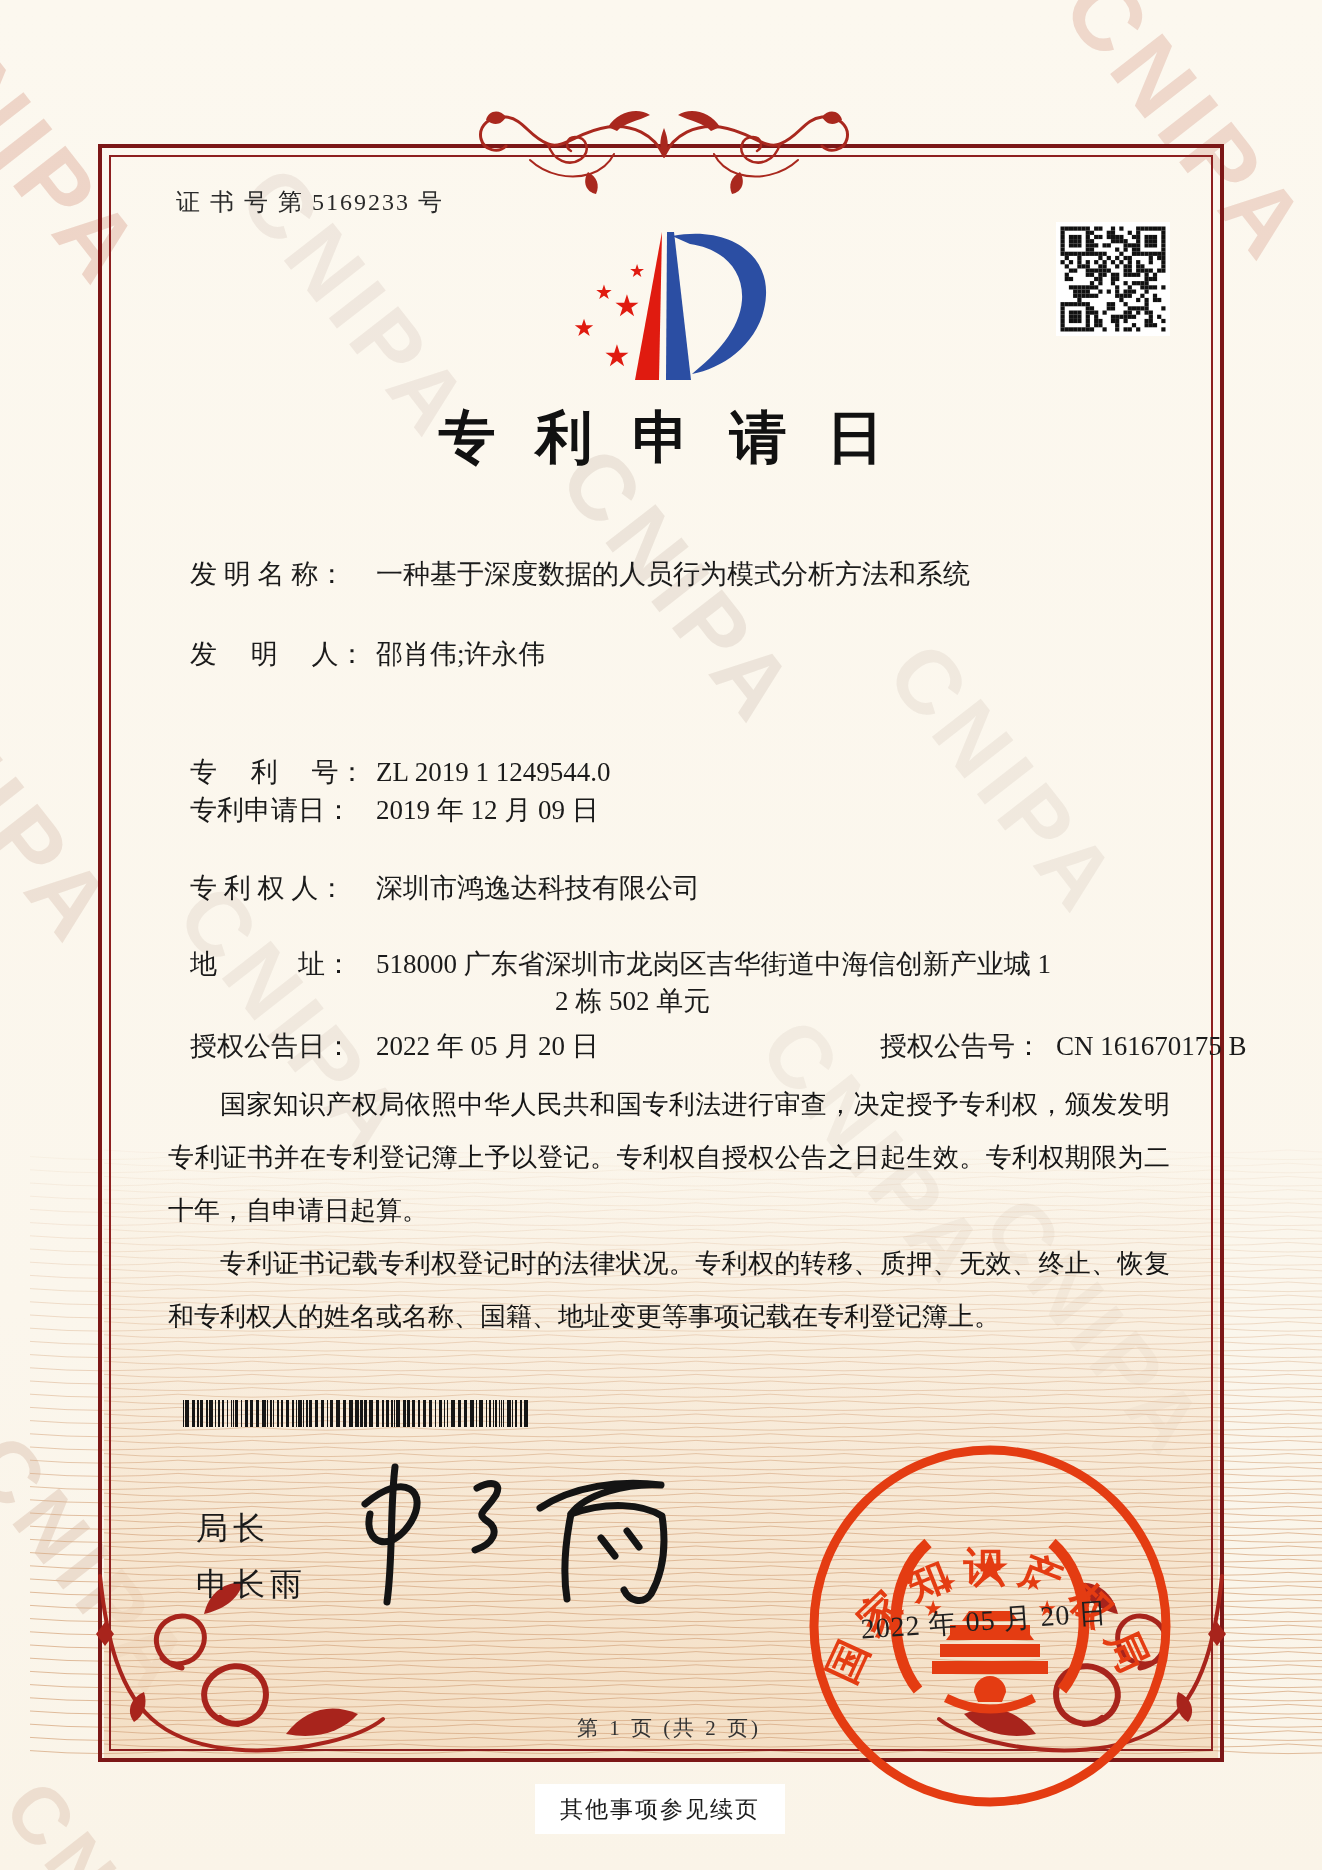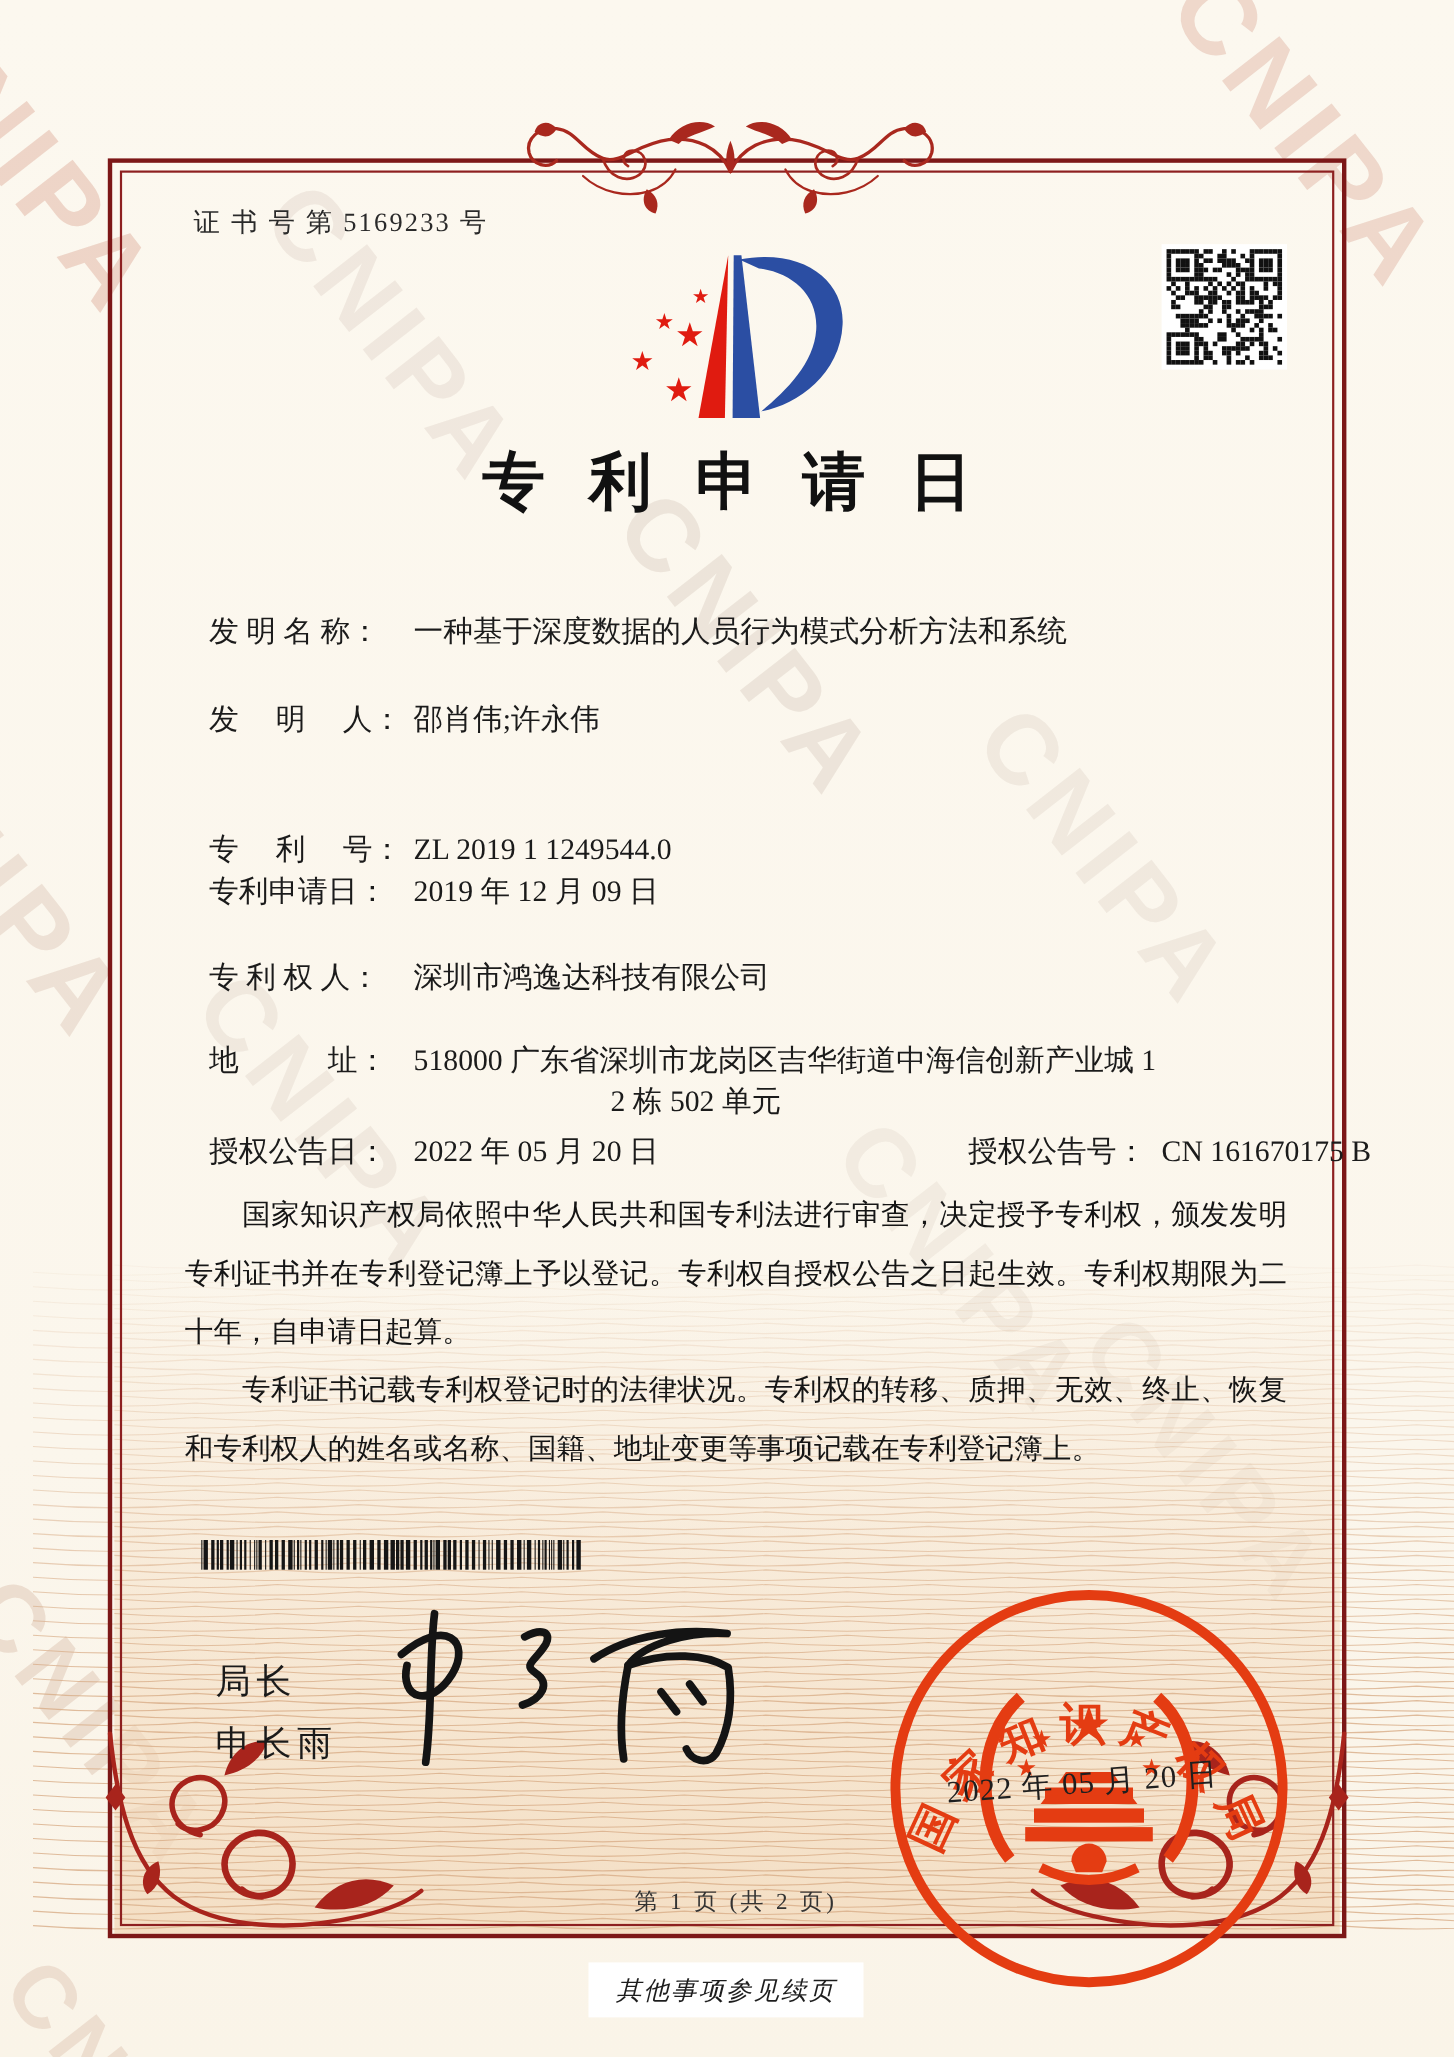--- a/index.html
+++ b/index.html
@@ -29,21 +29,21 @@
   .grant-pair2{position:absolute;left:690px;top:0;}
   .grant-pair2 .lbl2{display:inline-block;width:176px;}
   #addr-line2{position:absolute;left:365px;top:37px;}
   #paragraphs{left:168px;top:1078px;width:1002px;font-size:26px;line-height:53px;
               color:#151515;text-align:justify;z-index:4;}
   #paragraphs p{margin:0;text-indent:2em;}
   #page-info{left:0;right:0;top:1714px;text-align:center;font-size:21px;color:#333;
              letter-spacing:3px;z-index:4;padding-left:16px;}
   #note-box{left:535px;top:1784px;width:250px;height:50px;background:#ffffff;
             display:flex;align-items:center;justify-content:center;font-size:23px;
-            color:#1d1d1d;letter-spacing:2px;z-index:5;font-style:italic;}
+            color:#1d1d1d;letter-spacing:2px;z-index:5;}
   #signer{left:196px;top:1500px;z-index:5;font-family:"Liberation Sans",sans-serif;
           font-size:32px;color:#1a1a1a;letter-spacing:5px;line-height:56px;}
   #seal-date{left:792px;top:1602px;width:384px;text-align:center;font-size:28px;
              color:#1f1f1f;letter-spacing:1px;transform:rotate(-4deg);z-index:7;font-weight:500;}
   svg{overflow:visible;}
 </style>
 </head>
 <body>
 
 <div id="page">

